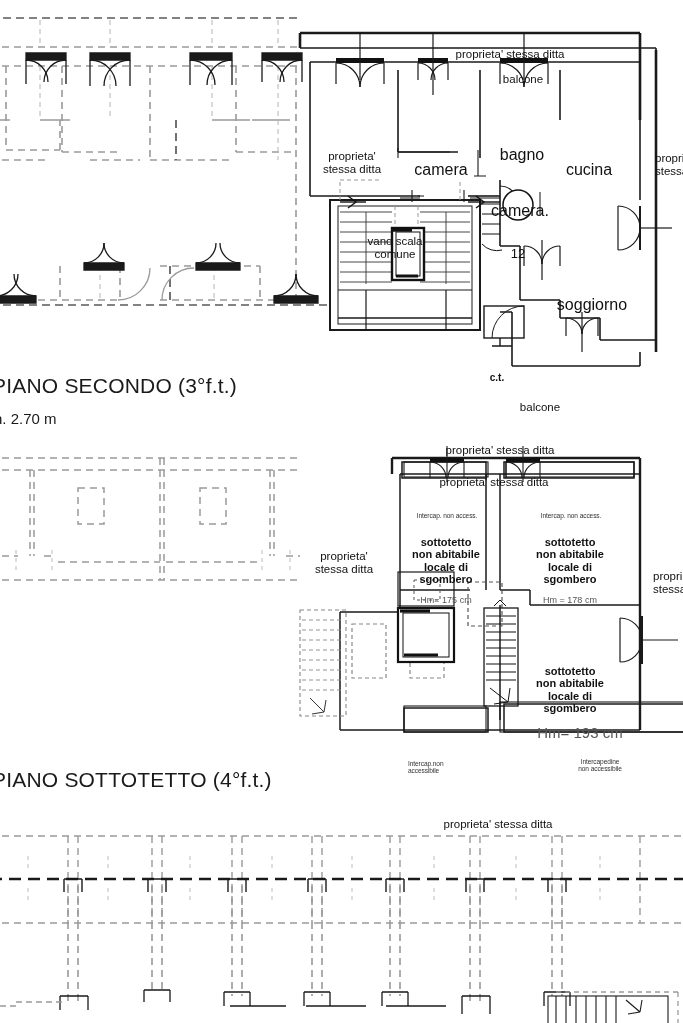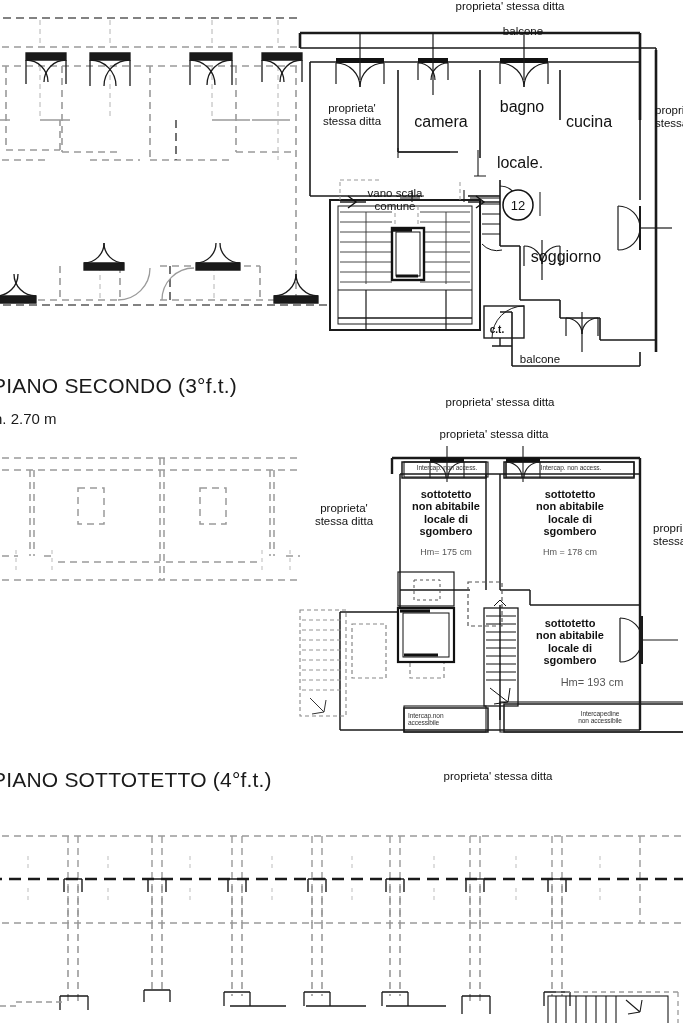--- a/index.html
+++ b/index.html
@@ -9,21 +9,21 @@
   svg{display:block;}
   .plan{position:absolute;left:0;}
   #plan-second{top:0;}
   #plan-attic{top:430px;}
   #plan-roof{top:820px;}
   .floor-caption{position:absolute;font-size:21px;letter-spacing:.2px;
                  color:#1a1a1a;white-space:nowrap;}
   #caption-second{left:-8px;top:374px;}
   #caption-attic{left:-8px;top:768px;}
   .height-note{position:absolute;left:-6px;top:410px;font-size:15px;color:#1a1a1a;white-space:nowrap;}
-  .lbl{position:absolute;font-size:11.5px;color:#111;white-space:nowrap;text-align:center;}
+  .lbl{position:absolute;font-size:11.5px;color:#111;white-space:nowrap;text-align:center;margin-top:48px;}
   .lbl.b{font-weight:bold;}
   .lbl.tiny{font-size:6.6px;color:#333;letter-spacing:-.1px;}
   .lbl.room{font-size:16px;}
   .lbl.gray{color:#555;}
   .lbl.ml{line-height:1.12;}
   .ctr{transform:translateX(-50%);}
 </style>
 </head>
 <body>
 
@@ -270,23 +270,23 @@
         <path d="M540 192 V216"></path>
       </g>
     </svg>
 
     <div class="lbl ctr" style="left:510px;top:0px;">proprieta' stessa ditta</div>
     <div class="lbl ctr" style="left:523px;top:25px;">balcone</div>
     <div class="lbl ml ctr" style="left:352px;top:102px;"><span>proprieta'</span><br><span>stessa ditta</span></div>
     <div class="lbl room ctr" style="left:441px;top:113px;">camera</div>
     <div class="lbl room ctr" style="left:522px;top:98px;">bagno</div>
     <div class="lbl room ctr" style="left:589px;top:113px;">cucina</div>
-    <div class="lbl room ctr" style="left:520px;top:154px;">locale.</div>
+    <div class="lbl room ctr" style="left:520px;top:154px;">camera.</div>
     <div class="lbl ml ctr" style="left:395px;top:187px;text-align:center;"><span>vano scala</span><br><span>comune</span></div>
-    <div class="lbl room ctr" style="left:566px;top:248px;">soggiorno</div>
+    <div class="lbl room ctr" style="left:592px;top:248px;">soggiorno</div>
     <div class="lbl b ctr" style="left:497px;top:324px;font-size:10px;">c.t.</div>
     <div class="lbl ctr" style="left:540px;top:353px;">balcone</div>
     <div class="lbl ctr" style="left:518px;top:198px;font-size:13px;">12</div>
     <div class="lbl ml" style="left:655px;top:104px;text-align:left;"><span>propri</span><br><span>stessa</span></div>
   </div>
 
   <div class="floor-caption" id="caption-second">PIANO SECONDO (3°f.t.)</div>
   <div class="height-note">h. 2.70 m</div>
   <div class="lbl ctr" style="left:500px;top:396px;">proprieta' stessa ditta</div>
 
@@ -421,21 +421,21 @@
       <span>sgombero</span>
     </div>
     <div class="lbl gray ctr" style="left:570px;top:117px;font-size:9px;">Hm = 178 cm</div>
 
     <div class="lbl b ml ctr" style="left:570px;top:187px;font-size:11px;">
       <span>sottotetto</span><br>
       <span>non abitabile</span><br>
       <span>locale di</span><br>
       <span>sgombero</span>
     </div>
-    <div class="lbl gray ctr" style="left:592px;top:246px;font-size:11px;text-align:right;">Hm= 193 cm</div>
+    <div class="lbl gray ctr" style="left:580px;top:246px;font-size:15px;text-align:right;">Hm= 193 cm</div>
 
     <div class="lbl tiny ml" style="left:408px;top:282px;text-align:left;"><span>Intercap.non</span><br><span>accessibile</span></div>
     <div class="lbl tiny ml ctr" style="left:600px;top:280px;"><span>Intercapedine</span><br><span>non accessibile</span></div>
 
     <div class="lbl ml" style="left:653px;top:92px;text-align:left;"><span>propri</span><br><span>stessa</span></div>
   </div>
 
   <div class="floor-caption" id="caption-attic">PIANO SOTTOTETTO (4°f.t.)</div>
   <div class="lbl ctr" style="left:498px;top:770px;">proprieta' stessa ditta</div>
 

